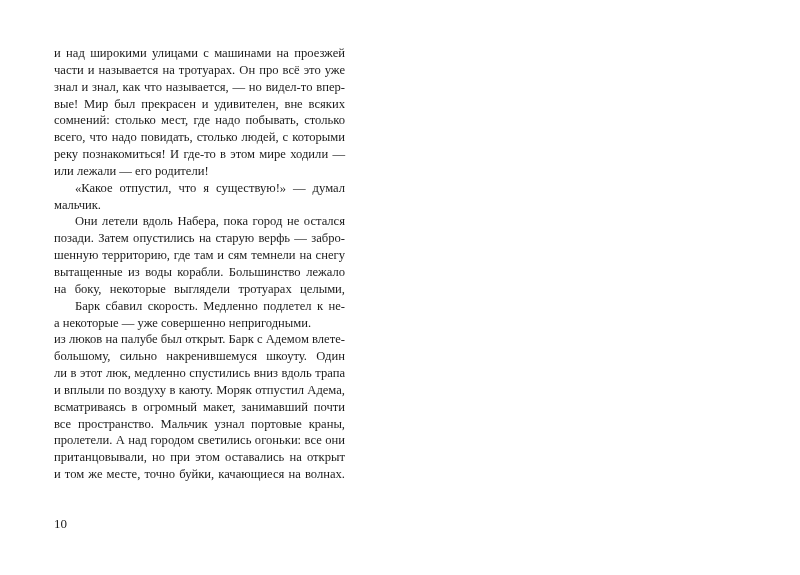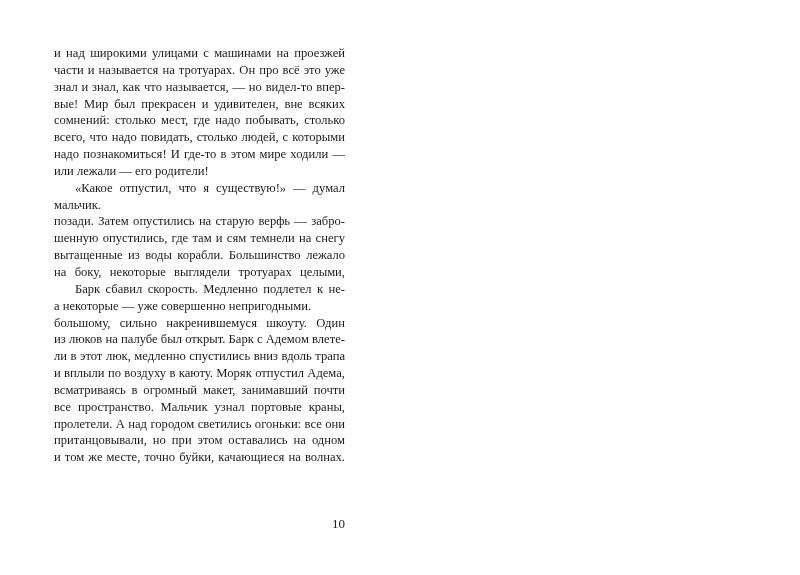--- a/index.html
+++ b/index.html
@@ -6,54 +6,55 @@
   .spread{position:relative;width:800px;height:575px;background:#ffffff;overflow:hidden;
           font-family:"Liberation Serif","DejaVu Serif",serif;padding-left:25px;}
   .page{position:absolute;top:0;height:575px;}
   .page-left{left:0;width:400px;}
   .page-right{left:400px;width:400px;}
   .text-block{position:absolute;left:54px;top:45px;width:291px;color:#1c1c1c;
               font-size:12.6px;line-height:16.85px;}
   .line{text-align:justify;text-align-last:justify;height:16.85px;white-space:normal;}
   .line.end{text-align-last:left;font-family:Liberation Serif, serif;}
   .line.ind{text-indent:21px;}
-  .page-number{position:absolute;left:54px;top:516px;width:291px;text-align:right;
+  .page-number{position:absolute;left:54px;top:516px;width:291px;text-align:left;
                font-size:13px;color:#1c1c1c;}
 </style>
 </head>
 <body>
 
 <div class="spread">
 
   <div class="page page-left">
     <div class="text-block" id="text-block">
         <div class="line">и над широкими улицами с машинами на проезжей</div>
         <div class="line">части и называется на тротуарах. Он про всё это уже</div>
         <div class="line">знал и знал, как что называется, — но видел-то впер-</div>
         <div class="line">вые! Мир был прекрасен и удивителен, вне всяких</div>
         <div class="line">сомнений: столько мест, где надо побывать, столько</div>
         <div class="line">всего, что надо повидать, столько людей, с которыми</div>
-        <div class="line">надо познакомиться! И где-то в этом мире ходили —</div>
+        <div class="line">реку познакомиться! И где-то в этом мире ходили —</div>
         <div class="line end">или лежали — его родители!</div>
         <div class="line ind">«Какое отпустил, что я существую!» — думал</div>
         <div class="line end">мальчик.</div>
+        <div class="line ind">Они летели вдоль Набера, пока город не остался</div>
         <div class="line">позади. Затем опустились на старую верфь — забро-</div>
-        <div class="line">шенную опустились, где там и сям темнели на снегу</div>
+        <div class="line">шенную территорию, где там и сям темнели на снегу</div>
         <div class="line">вытащенные из воды корабли. Большинство лежало</div>
         <div class="line">на боку, некоторые выглядели тротуарах целыми,</div>
         <div class="line ind">Барк сбавил скорость. Медленно подлетел к не-</div>
         <div class="line end">а некоторые — уже совершенно непригодными.</div>
+        <div class="line">из люков на палубе был открыт. Барк с Адемом влете-</div>
         <div class="line">большому, сильно накренившемуся шкоуту. Один</div>
-        <div class="line">из люков на палубе был открыт. Барк с Адемом влете-</div>
         <div class="line">ли в этот люк, медленно спустились вниз вдоль трапа</div>
         <div class="line">и вплыли по воздуху в каюту. Моряк отпустил Адема,</div>
         <div class="line">всматриваясь в огромный макет, занимавший почти</div>
         <div class="line">все пространство. Мальчик узнал портовые краны,</div>
         <div class="line">пролетели. А над городом светились огоньки: все они</div>
-        <div class="line">пританцовывали, но при этом оставались на одном</div>
+        <div class="line">пританцовывали, но при этом оставались на открыт</div>
         <div class="line">и том же месте, точно буйки, качающиеся на волнах.</div>
       </div>
     <div class="page-number">10</div>
   </div>
 
   <div class="page page-right">
     
   </div>
 </div>
 

